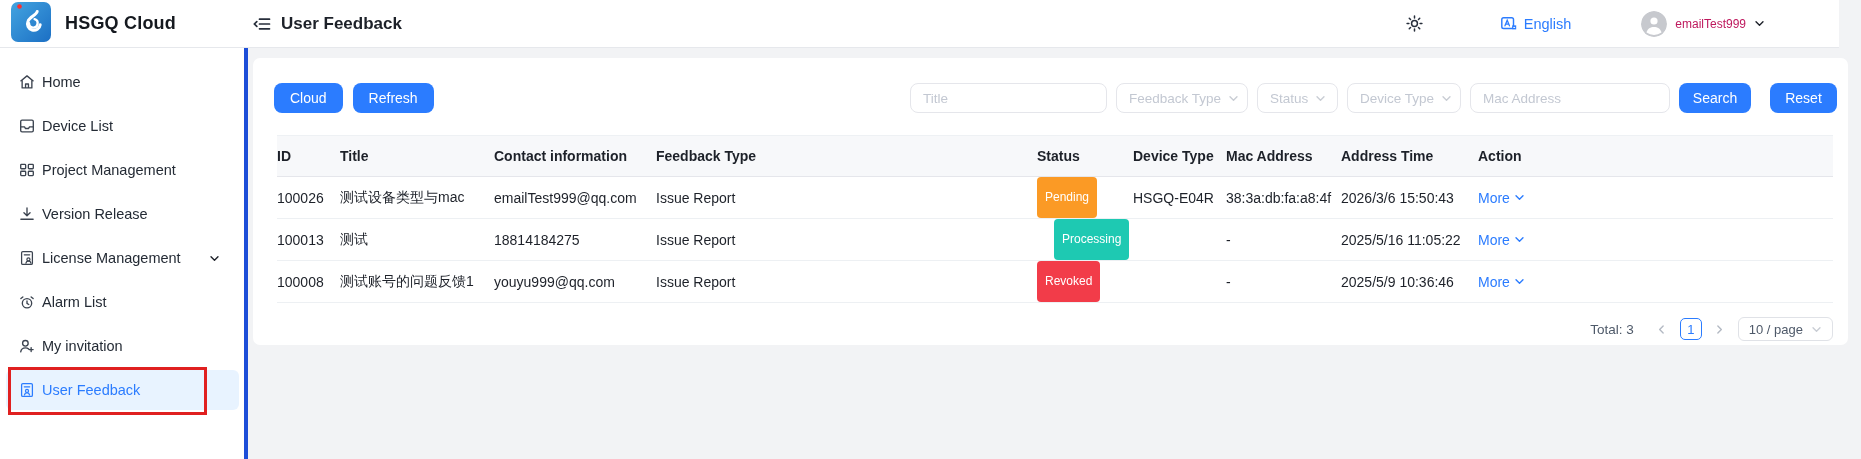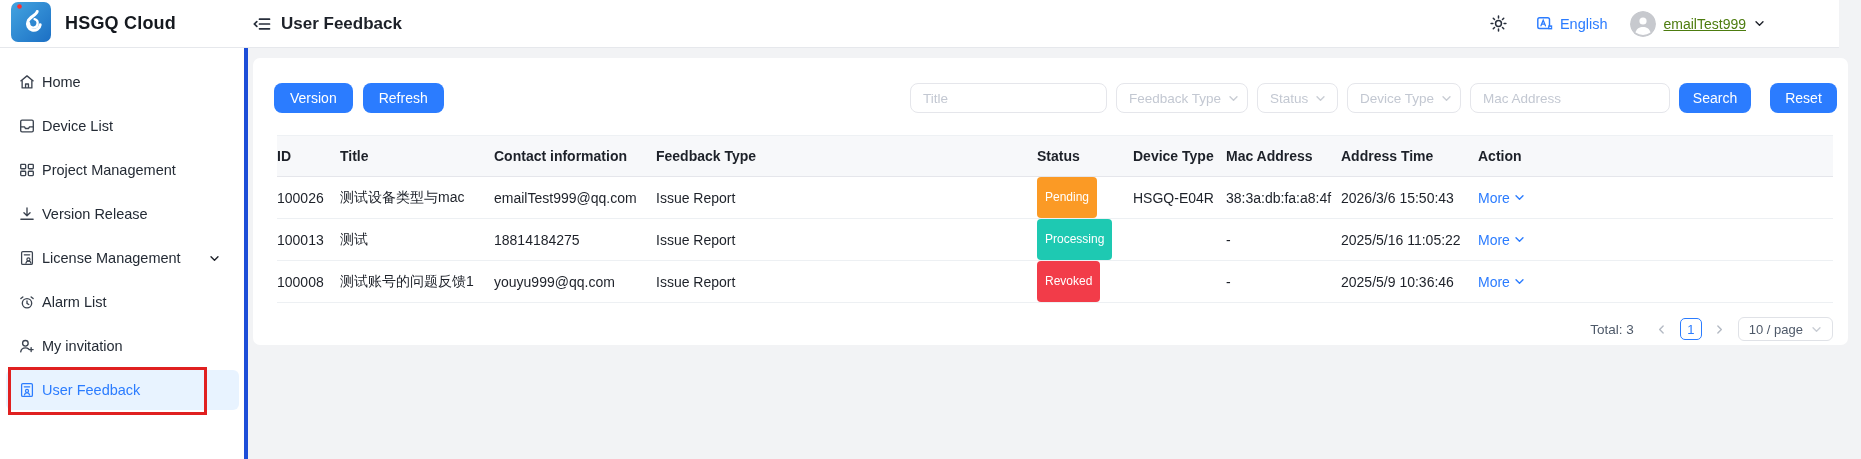--- a/index.html
+++ b/index.html
@@ -8,27 +8,27 @@
   .app { position:relative; width:1861px; height:459px; overflow:hidden; background:#f2f3f5; }
 
   
   .topbar { position:absolute; top:0; left:0; width:1839px; height:48px; background:#fff;
             border-bottom:1px solid #e6e8ec; display:flex; align-items:center; z-index:5; }
   .brand { width:248px; height:48px; display:flex; align-items:center; gap:14px;
            padding-left:11px; flex:0 0 auto; }
   .brand-name { font-size:18px; font-weight:bold; color:#15191f; letter-spacing:.2px; }
   .page-head { display:flex; align-items:center; gap:9px; margin-left:4px; }
   .page-title { font-size:17px; font-weight:bold; color:#1d2129; }
-  .top-actions { margin-left:auto; display:flex; align-items:center; padding-right:74px; }
+  .top-actions { margin-left:auto; display:flex; align-items:center; padding-right:74px;gap:48px; }
   .icon-btn { display:flex; align-items:center; justify-content:center; cursor:pointer; }
   .lang { display:flex; align-items:center; gap:6px; margin-left:28px; cursor:pointer; }
   .lang-label { color:#2b7cff; font-size:14.5px; }
   .user-box { display:flex; align-items:center; margin-left:22px; cursor:pointer; }
   .avatar { width:26px; height:26px; border-radius:50%; overflow:hidden; display:flex; }
-  .user-name { margin-left:8px; font-size:14px; color:#4d7c0f;text-decoration:underline; }
+  .user-name { margin-left:8px; font-size:12px; color:#be185d; }
   .user-caret { margin-left:8px; color:#1d2129; display:flex; }
 
   
   .sidebar { position:absolute; top:48px; left:0; bottom:0; width:248px; background:#fff;
              border-right:4px solid #1d4ed8; padding-top:14px; z-index:4; }
   .side-item { position:relative; height:40px; margin:0 5px 4px 6px; border-radius:6px;
                display:flex; align-items:center; padding-left:12px; gap:6px; cursor:pointer;
                color:#242b35; }
   .si-icon { width:18px; height:18px; display:flex; align-items:center; justify-content:center;
              color:#3c4450; flex:0 0 auto; }
@@ -257,21 +257,21 @@
 
     <span class="annotation-box"></span>
         </div>
   </nav>
   </aside>
 
   <main class="content">
     <section class="card">
 
       <div class="toolbar">
-        <button class="btn">Version</button>
+        <button class="btn">Cloud</button>
         <button class="btn">Refresh</button>
         <div class="filters">
           <input class="f-input w-title" placeholder="Title" style="">
           <div class="f-select w-ftype">
             <span class="sel-label">Feedback Type</span>
             <span class="sel-caret">
                 <svg width="11" height="11" viewBox="0 0 12 12" fill="none" stroke="currentColor" stroke-width="1.5" stroke-linecap="round" stroke-linejoin="round">
                   <path d="m2.2 4.2 3.8 3.8 3.8-3.8"></path>
                 </svg>
               </span>
@@ -330,21 +330,21 @@
                   </span>
             </span>
           </span>
         </div>
 
         <div class="trow body">
           <span class="cell">100013</span>
           <span class="cell">测试</span>
           <span class="cell">18814184275</span>
           <span class="cell">Issue Report</span>
-          <span class="cell"><span class="badge" style="background: rgb(30, 201, 178);">Processing</span></span>
+          <span class="cell"><span class="badge" style="background: rgb(30, 201, 178); margin-left: 17px;">Processing</span></span>
           <span class="cell"></span>
           <span class="cell">-</span>
           <span class="cell">2025/5/16 11:05:22</span>
           <span class="cell">
             <span class="more-link">
               <span>More</span>
               <span class="mc">
                     <svg width="11" height="11" viewBox="0 0 12 12" fill="none" stroke="currentColor" stroke-width="1.5" stroke-linecap="round" stroke-linejoin="round">
                       <path d="m2.2 4.2 3.8 3.8 3.8-3.8"></path>
                     </svg>

